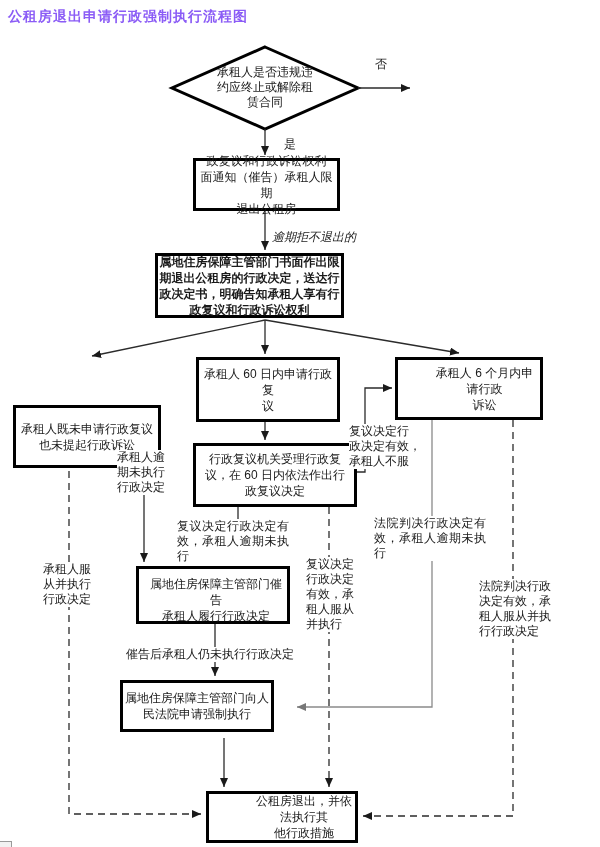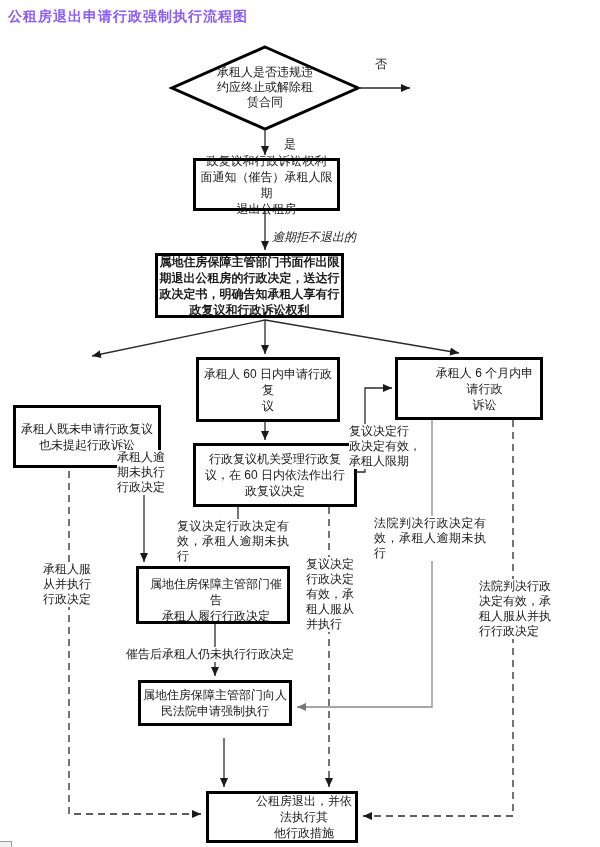--- a/index.html
+++ b/index.html
@@ -109,21 +109,21 @@
   <div class="node" style="left:395px;top:357px;width:148px;height:63px;padding-left:32px;">承租人 6 个月内申请行政
 诉讼</div>
 
   <div class="node" style="left:193px;top:443px;width:164px;height:64px;">行政复议机关受理行政复
 议，在 60 日内依法作出行
 政复议决定</div>
 
   <div class="node top-left" style="left:136px;top:566px;width:154px;height:58px;">属地住房保障主管部门催告
 承租人履行行政决定</div>
 
-  <div class="node" style="left:138px;top:680px;width:154px;height:46px;">属地住房保障主管部门向人
+  <div class="node" style="left:120px;top:680px;width:154px;height:52px;">属地住房保障主管部门向人
 民法院申请强制执行</div>
 
   <div class="node" style="left:206px;top:791px;width:152px;height:52px;padding-left:45px;">公租房退出，并依法执行其
 他行政措施</div>
 
   <div class="lbl nowrap" style="left:375px;top:57px;">否</div>
 
   <div class="lbl nowrap" style="left:284px;top:137px;">是</div>
 
   <div class="lbl nowrap" style="left:272px;top:230px;font-style:italic;">逾期拒不退出的</div>
@@ -131,21 +131,21 @@
   <div class="lbl" style="left:117px;top:450px;width:52px;">承租人逾
 期未执行
 行政决定</div>
 
   <div class="lbl" style="left:43px;top:562px;width:52px;">承租人服
 从并执行
 行政决定</div>
 
   <div class="lbl" style="left:349px;top:424px;width:76px;">复议决定行
 政决定有效，
-承租人限期</div>
+承租人不服</div>
 
   <div class="lbl spread" style="left:177px;top:519px;width:122px;">复议决定行政决定有
 效，承租人逾期未执行</div>
 
   <div class="lbl" style="left:306px;top:557px;width:52px;">复议决定
 行政决定
 有效，承
 租人服从
 并执行</div>
 

